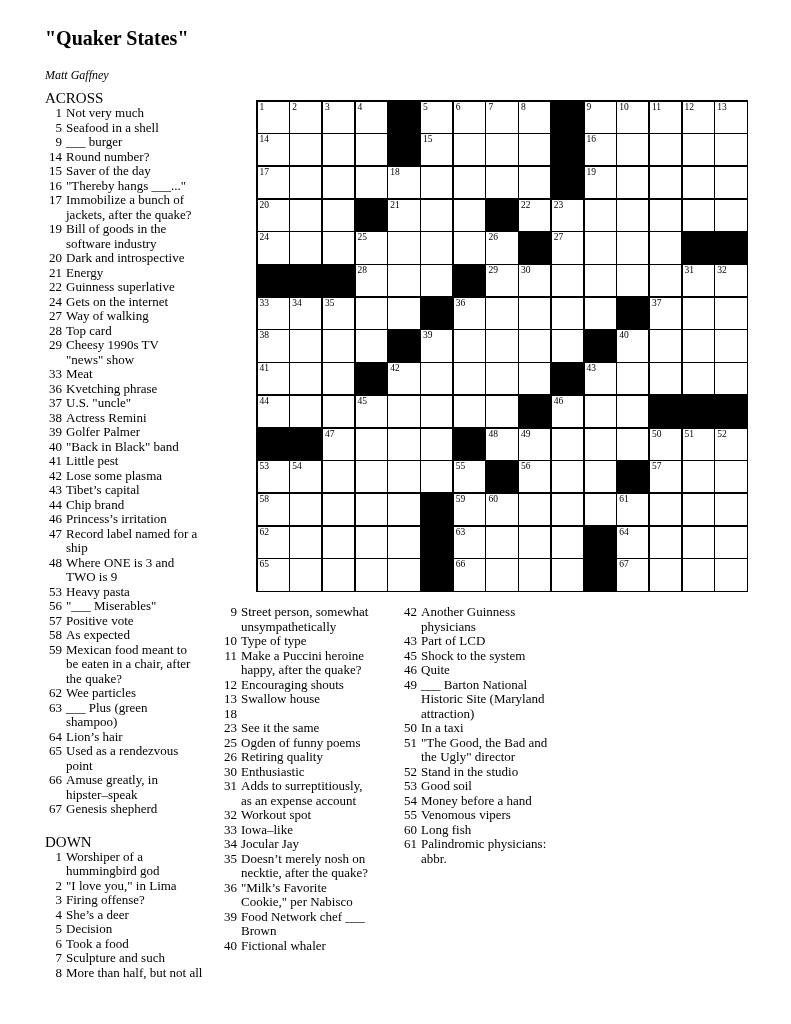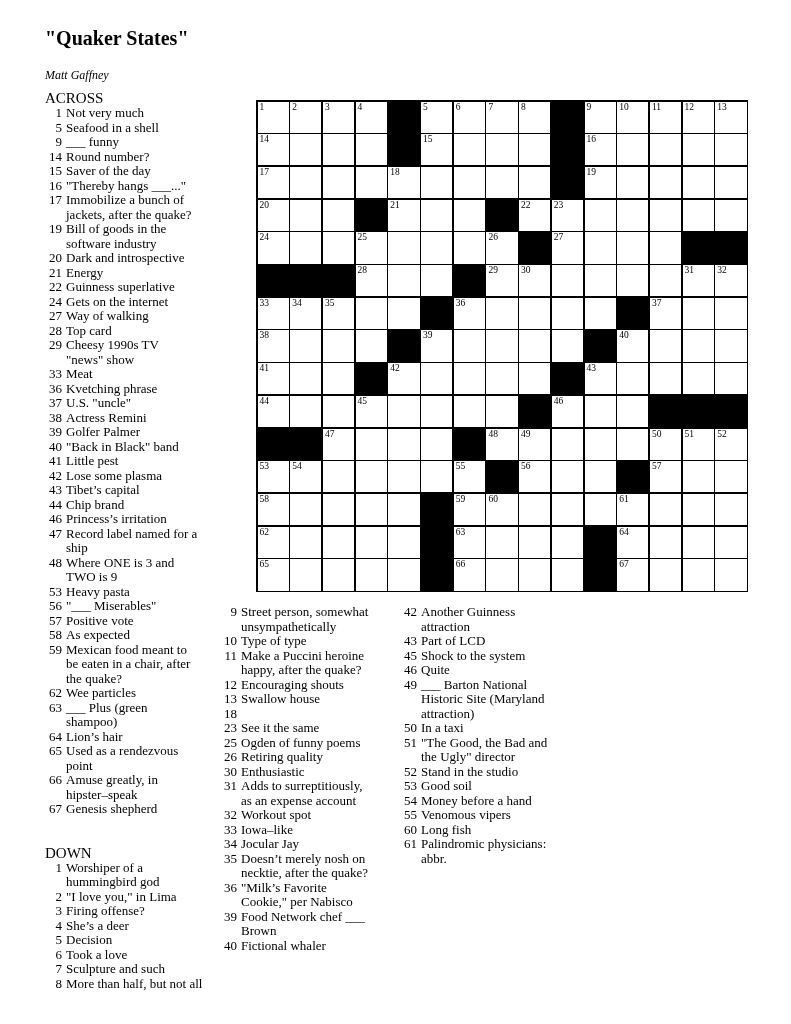--- a/index.html
+++ b/index.html
@@ -22,21 +22,21 @@
     font-size: 12px;
     font-style: italic;
   }
 
   .col { position: absolute; font-size: 13px; line-height: 14.5px; }
   .col-left  { left: 45px;  top: 91px;  width: 215px; }
   .col-mid   { left: 220px; top: 605px; width: 185px; }
   .col-right { left: 400px; top: 605px; width: 195px; }
 
   .section-header { font-weight: normal; font-size: 15px; line-height: 15px; }
-  .down-header { margin-top: 29px; }
+  .down-header { margin-top: 18px; }
 
   .clue { display: flex; }
   .cnum { flex: 0 0 auto; width: 17px; text-align: right; margin-right: 4px; }
   .ctext { flex: 1 1 auto; white-space: pre-line; }
 
   .grid {
     position: absolute; left: 256px; top: 100px;
     width: 492px; height: 492px;
     box-sizing: border-box;
     background: #000;
@@ -430,21 +430,21 @@
         <div class="clue">
           <span class="cnum">1</span>
           <span class="ctext">Not very much</span>
         </div>
         <div class="clue">
           <span class="cnum">5</span>
           <span class="ctext">Seafood in a shell</span>
         </div>
         <div class="clue">
           <span class="cnum">9</span>
-          <span class="ctext">___ funny</span>
+          <span class="ctext">___ burger</span>
         </div>
         <div class="clue">
           <span class="cnum">14</span>
           <span class="ctext">Round number?</span>
         </div>
         <div class="clue">
           <span class="cnum">15</span>
           <span class="ctext">Saver of the day</span>
         </div>
         <div class="clue">
@@ -612,21 +612,21 @@
         <div class="clue">
           <span class="cnum">4</span>
           <span class="ctext">She’s a deer</span>
         </div>
         <div class="clue">
           <span class="cnum">5</span>
           <span class="ctext">Decision</span>
         </div>
         <div class="clue">
           <span class="cnum">6</span>
-          <span class="ctext">Took a love</span>
+          <span class="ctext">Took a food</span>
         </div>
         <div class="clue">
           <span class="cnum">7</span>
           <span class="ctext">Sculpture and such</span>
         </div>
         <div class="clue">
           <span class="cnum">8</span>
           <span class="ctext">More than half, but not all</span>
         </div>
       </div>
@@ -712,21 +712,21 @@
           <span class="ctext">Fictional whaler</span>
         </div>
       </div>
   </div>
 
   <div class="col col-right">
     <div>
         <div class="clue">
           <span class="cnum">42</span>
           <span class="ctext">Another Guinness
-attraction</span>
+physicians</span>
         </div>
         <div class="clue">
           <span class="cnum">43</span>
           <span class="ctext">Part of LCD</span>
         </div>
         <div class="clue">
           <span class="cnum">45</span>
           <span class="ctext">Shock to the system</span>
         </div>
         <div class="clue">

